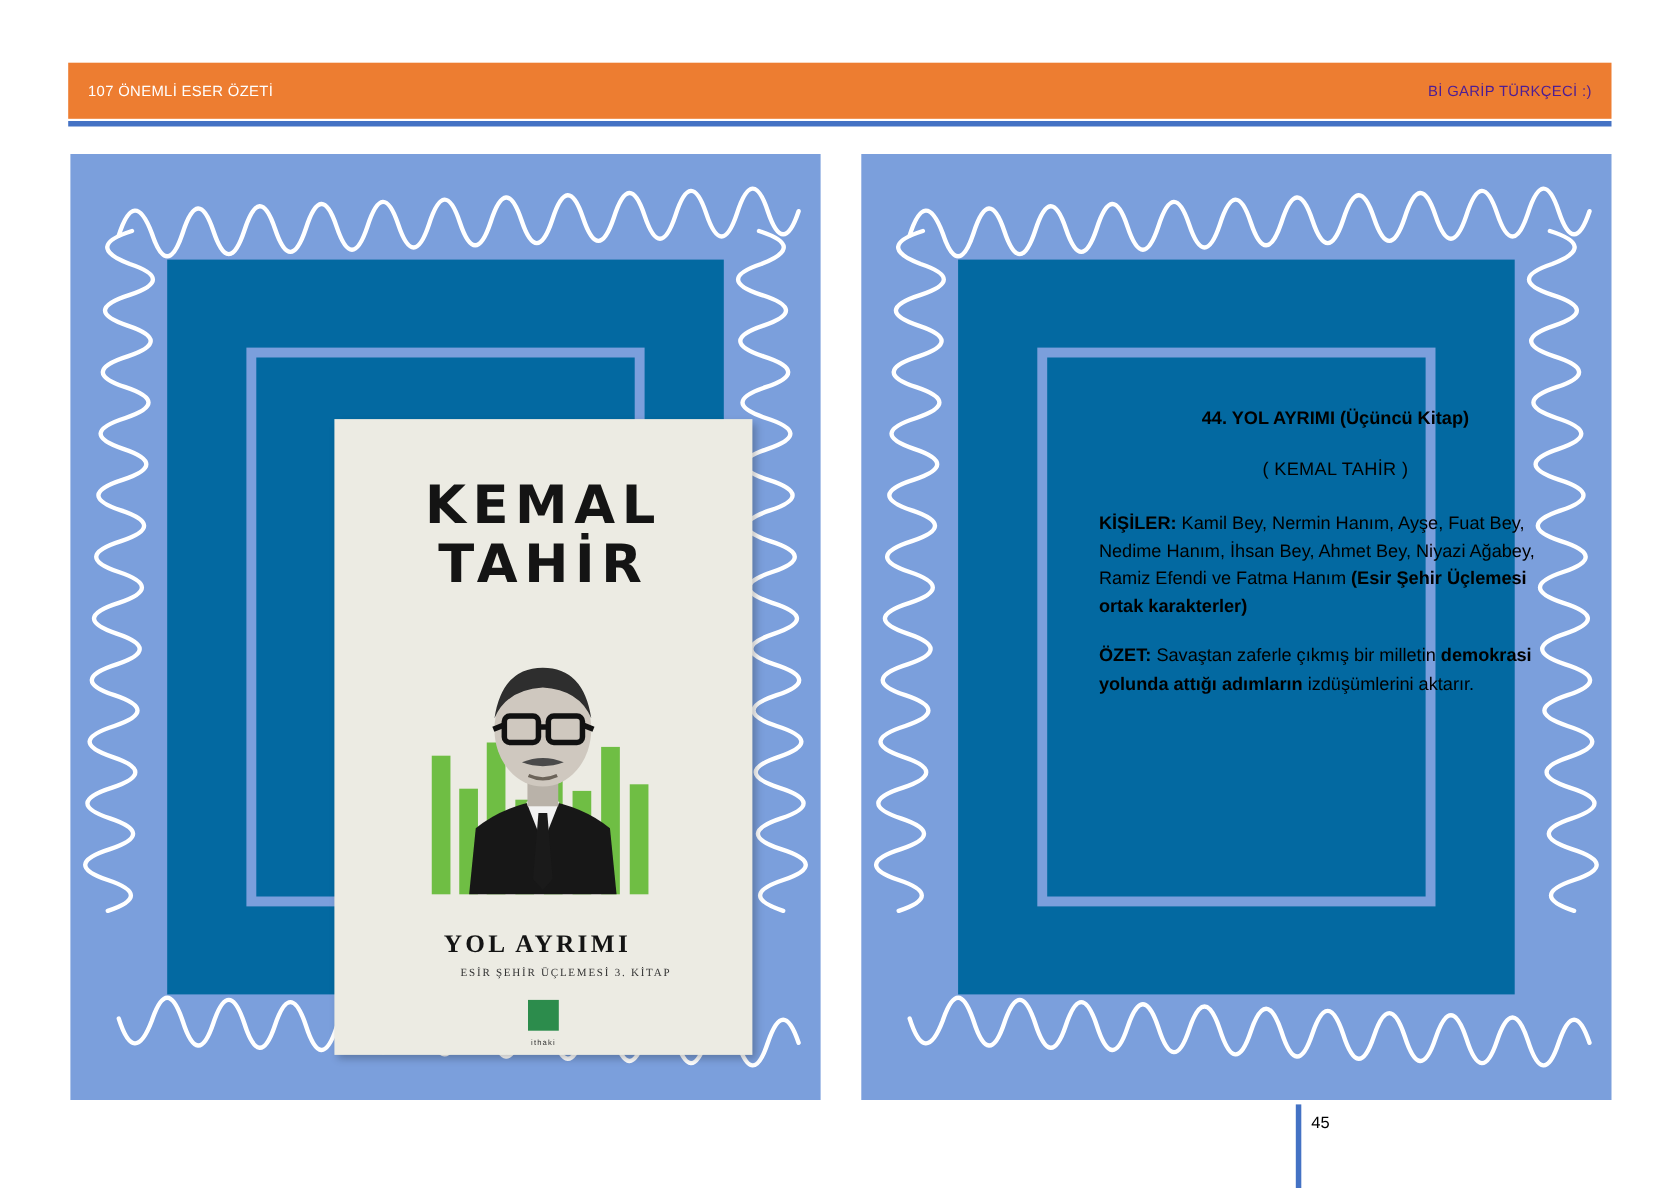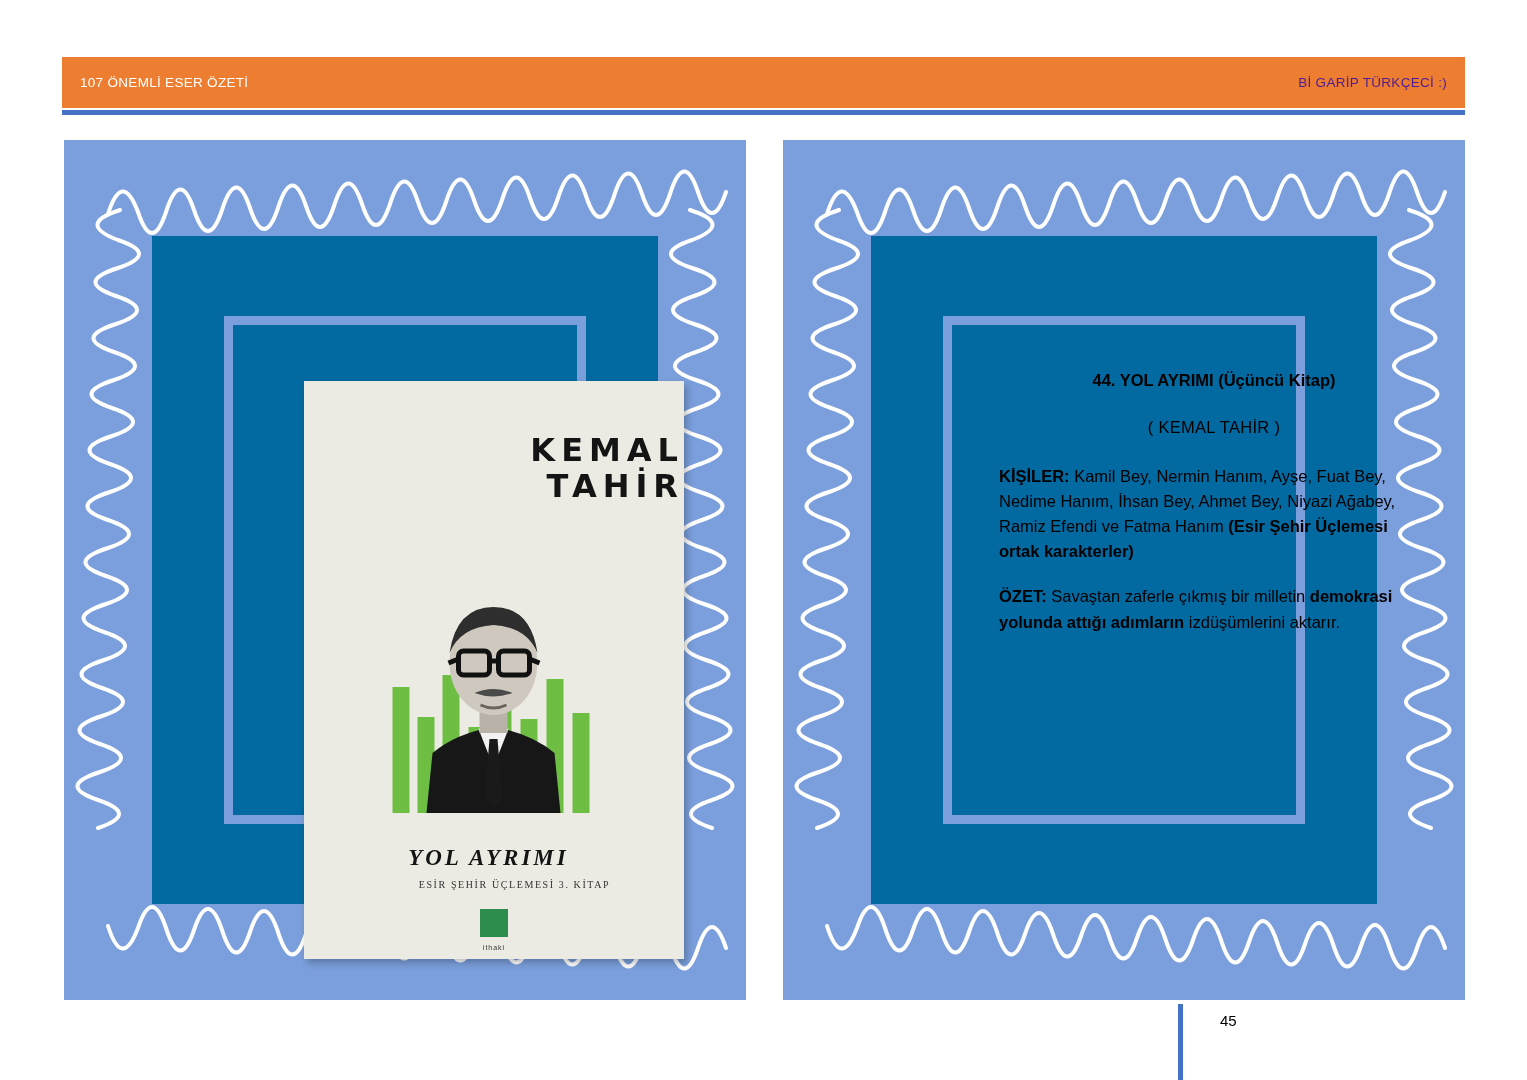--- a/index.html
+++ b/index.html
@@ -125,23 +125,23 @@
     background: #ECEBE3;
     box-shadow: 3px 4px 7px rgba(0,0,0,0.25);
     box-sizing: border-box;
     overflow: hidden;
   }
   .cover-title {
     position: absolute;
     left: 0;
     right: 0;
     top: 52px;
-    text-align: right;
+    text-align: center;
     font-family: "DejaVu Sans", sans-serif;
-    font-size: 32px;
+    font-size: 48px;
     font-weight: 700;
     letter-spacing: 6px;
     color: #141414;
     line-height: 1.12;
   }
   .cover-art {
     position: absolute;
     left: 50%;
     transform: translateX(-50%);
     top: 186px;
@@ -152,21 +152,20 @@
     position: absolute;
     left: 0;
     right: 11px;
     top: 464px;
     text-align: center;
     font-family: "Liberation Serif", serif;
     font-size: 23px;
     font-weight: 700;
     letter-spacing: 3px;
     color: #141414;
-    font-style: italic;
   }
   .cover-series {
     position: absolute;
     left: 0;
     right: 0;
     top: 498px;
     text-align: center;
     font-family: "Liberation Serif", serif;
     font-size: 10px;
     letter-spacing: 1.6px;
@@ -232,21 +231,20 @@
     width: 5px;
     height: 76px;
     background: #4472C4;
   }
   .page-number {
     position: absolute;
     left: 1192px;
     top: 1012px;
     font-size: 15px;
     color: #000000;
-    margin-left: 28px;
   }
 </style>
 </head>
 <body>
 
 <div class="header-bar">
   <span class="header-left">107 ÖNEMLİ ESER ÖZETİ</span>
   <span class="header-right">Bİ GARİP TÜRKÇECİ :)</span>
 </div>
 <div class="header-underline"></div>

